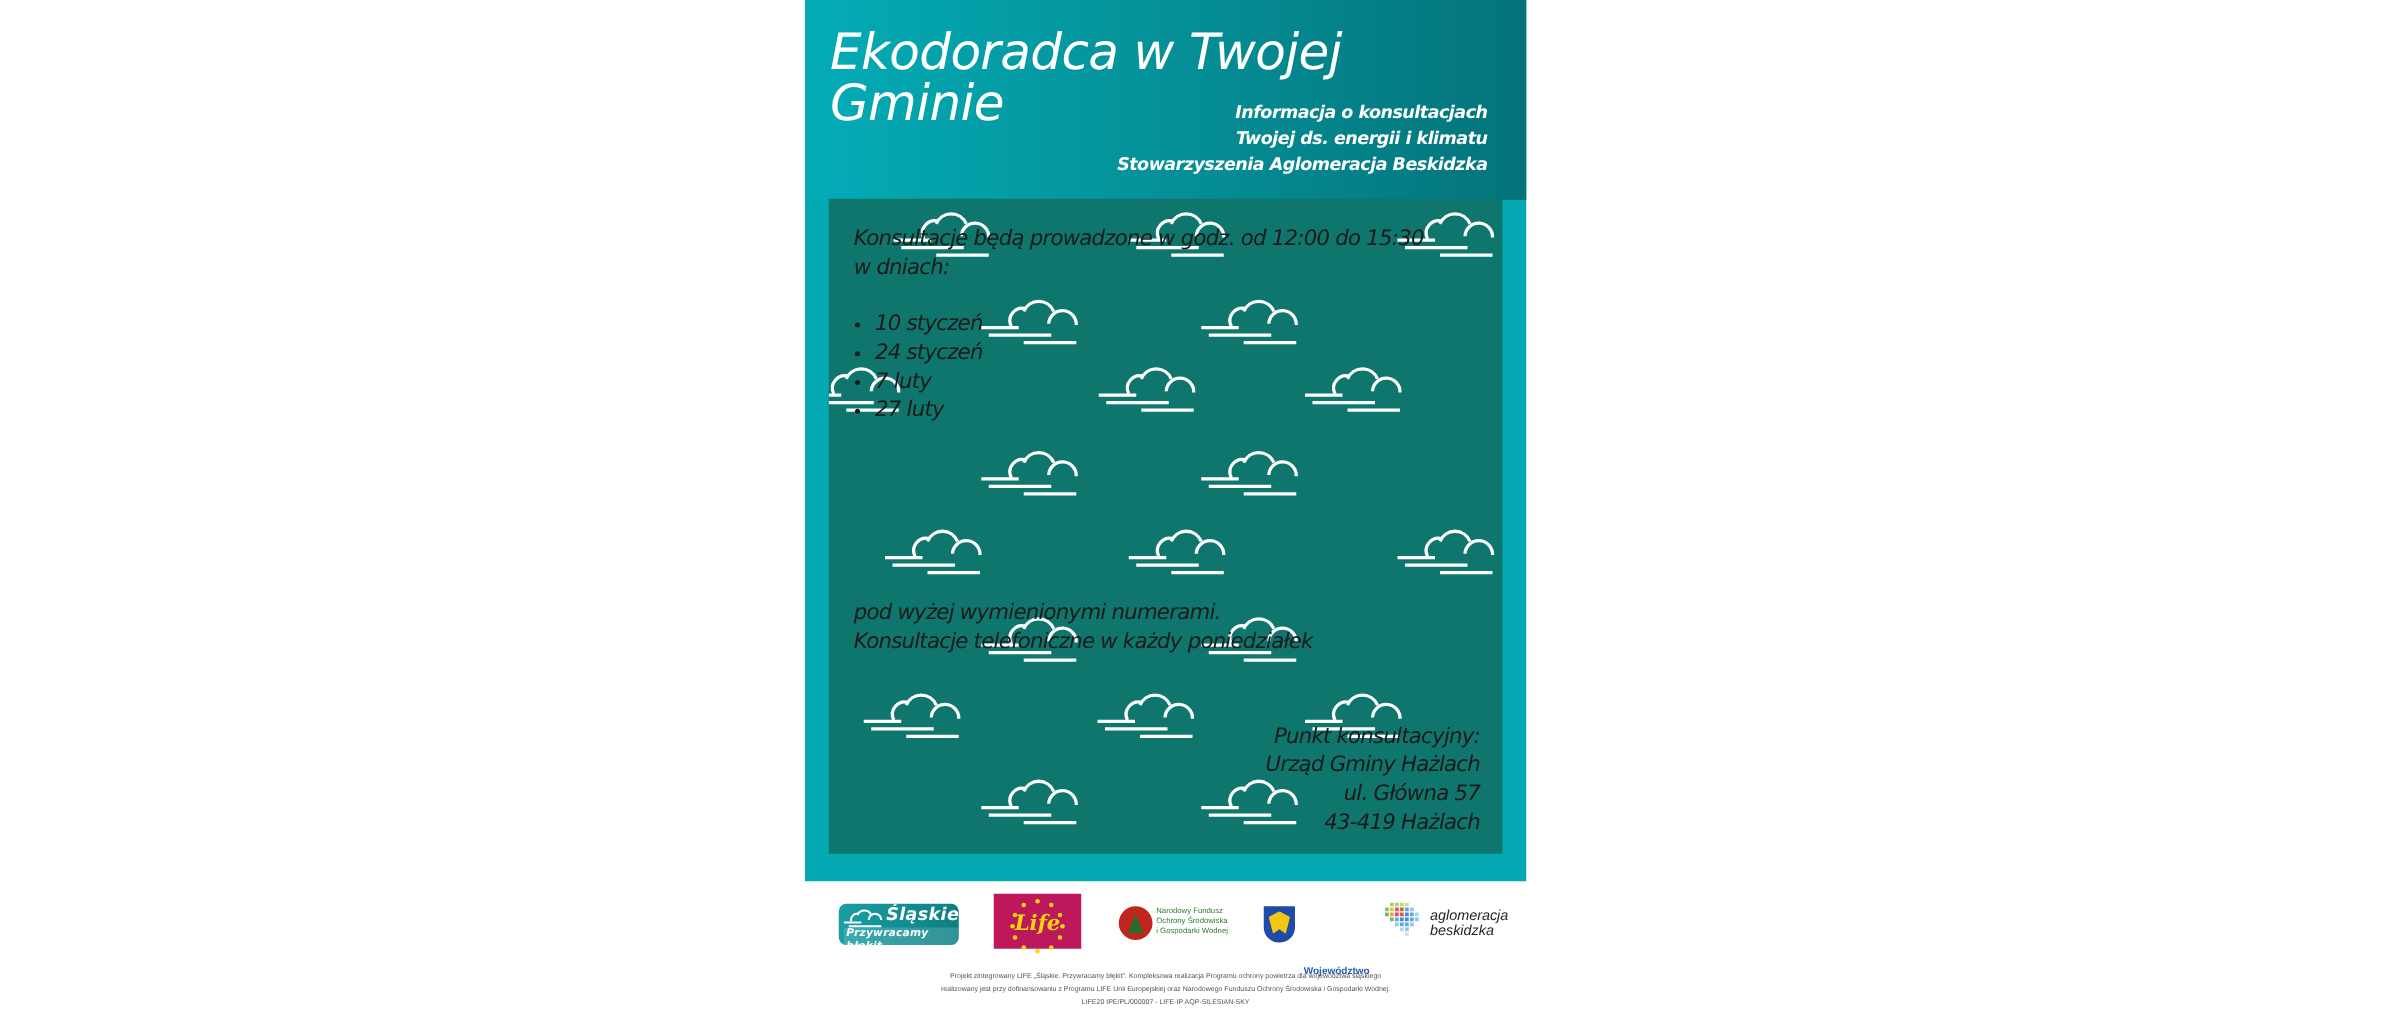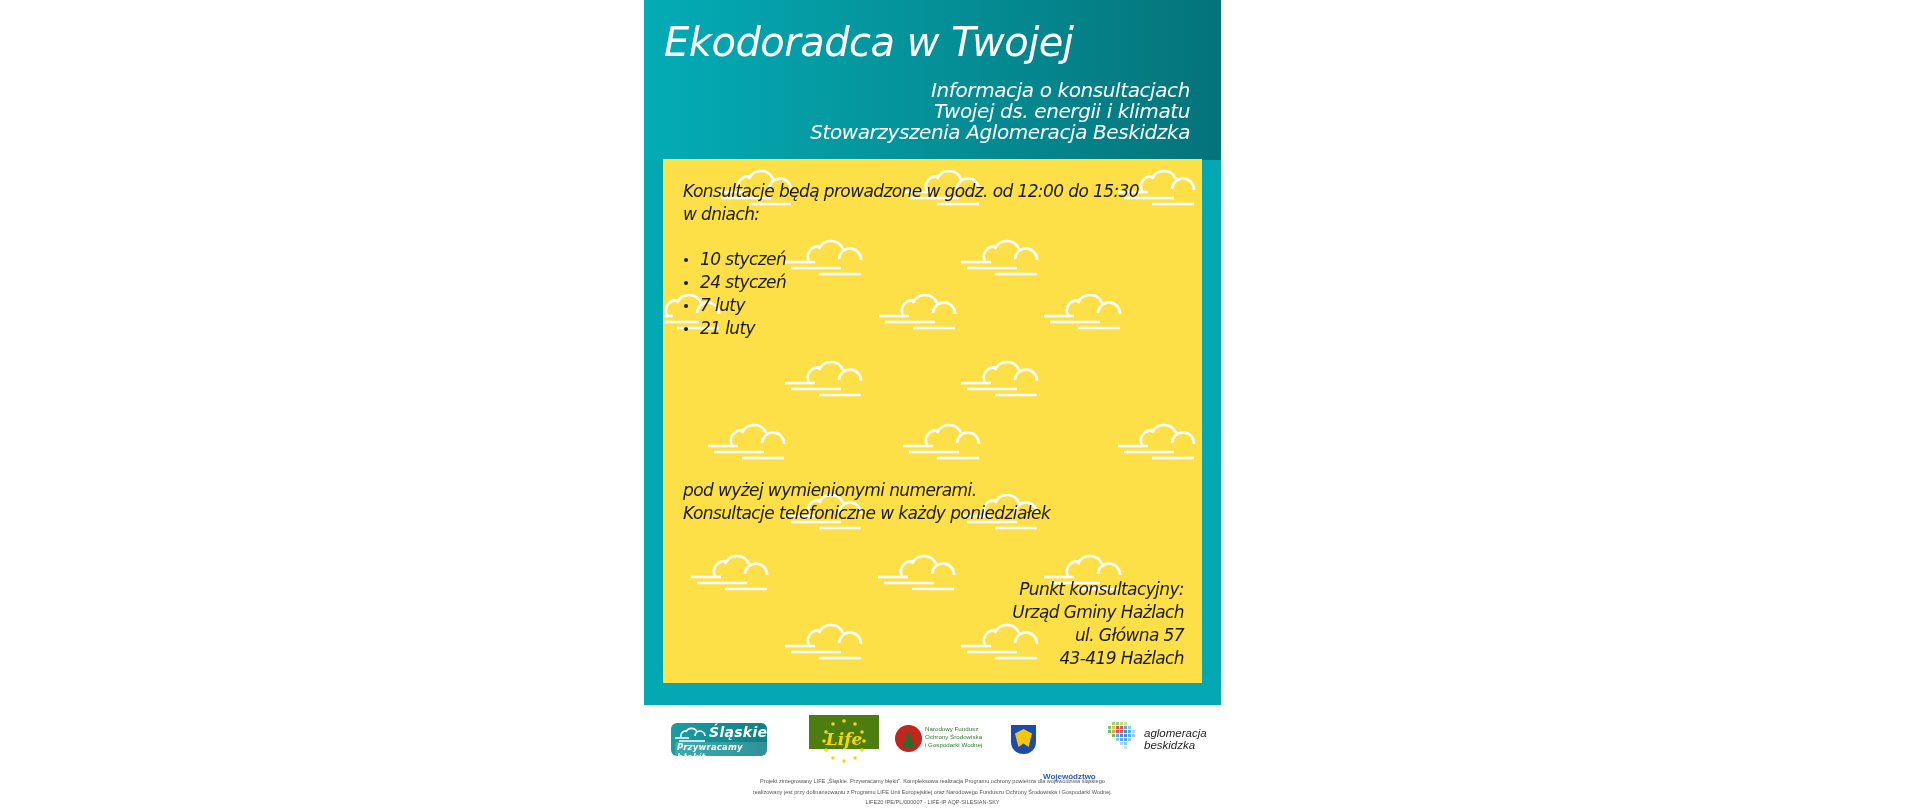--- a/index.html
+++ b/index.html
@@ -16,29 +16,29 @@
     }
     .title {
       position: absolute; left: 20px; top: 22px;
       color: #ffffff; font-style: italic; font-weight: normal;
       font-size: 40px; line-height: 41px; letter-spacing: -0.5px;
       font-family: "DejaVu Sans", sans-serif;
     }
     .title span { display: block; }
     .subtitle {
       position: absolute; right: 31px; top: 80px; text-align: right;
-      color: #ffffff; font-style: italic; font-weight: normal;
-      font-size: 20px; line-height: 21px;
+      color: #ffffff; font-style: italic; font-weight: bold;
+      font-size: 14px; line-height: 21px;
       font-family: "DejaVu Sans", sans-serif; letter-spacing: -0.4px;
     }
     .subtitle span { display: block; }
 
     .content {
       position: absolute; left: 19px; top: 159px; width: 539px; height: 524px;
-      background: #fde047; overflow: hidden;
+      background: #0f766e; overflow: hidden;
     }
     .clouds { position: absolute; left: 0; top: 0; width: 539px; height: 524px; }
 
     .text-block {
       position: absolute; left: 20px; color: #1a1a1a;
       font-style: italic; font-family: "DejaVu Sans", sans-serif;
       font-size: 17px; line-height: 23px; letter-spacing: -0.6px;
     }
     .text-block span { display: block; }
     .intro { top: 21px; }
@@ -71,21 +71,21 @@
       font-style: italic; font-family: "DejaVu Sans", sans-serif; letter-spacing: 0.3px;
     }
     .slaskie .small {
       position: absolute; left: 4px; top: 19px; font-size: 8.5px; font-weight: bold;
       font-style: italic; font-family: "DejaVu Sans", sans-serif; letter-spacing: 0.2px;
       background: rgba(255,255,255,0.15); padding: 0 2px; border-radius: 2px;
     }
     .slaskie svg { position: absolute; left: 4px; top: 2px; }
 
     .eu-life {
-      left: 151px; top: 5px; width: 70px; height: 34px; background: #4d7c0f; margin-left: 14px;
+      left: 151px; top: 5px; width: 70px; height: 44px; background: #be185d;
     }
     .eu-life .life-text {
       position: absolute; left: 0; right: 0; top: 14px; text-align: center;
       color: #f6d70b; font-size: 17px; font-style: italic; font-weight: bold;
       font-family: "DejaVu Serif", serif;
     }
     .eu-life svg { position: absolute; left: 0; top: 0; }
 
     .nfosigw { left: 251px; top: 12px; width: 90px; height: 36px; }
     .nfosigw .emblem {
@@ -133,20 +133,21 @@
     }
     .footnote span { display: block; }
   </style>
 </head>
 <body>
 
 <div class="poster">
   <div class="header">
     <div class="title">
       <span>Ekodoradca w Twojej</span>
+      <span>Gminie</span>
     </div>
     <div class="subtitle">
       <span>Informacja o konsultacjach</span>
       <span>Twojej ds. energii i klimatu</span>
       <span>Stowarzyszenia Aglomeracja Beskidzka</span>
     </div>
   </div>
 
   <div class="content">
     <svg class="clouds" width="539" height="524" viewBox="0 0 539 524">
@@ -184,21 +185,21 @@
 
     <div class="text-block intro">
       <span>Konsultacje będą prowadzone w godz. od 12:00 do 15:30</span>
       <span>w dniach:</span>
     </div>
 
     <ul class="text-block dates">
       <li>10 styczeń</li>
       <li>24 styczeń</li>
       <li>7 luty</li>
-      <li>21 luty</li>
+      <li>27 luty</li>
     </ul>
 
 
     <div class="text-block phone">
       <span>pod wyżej wymienionymi numerami.</span>
       <span>Konsultacje telefoniczne w każdy poniedziałek</span>
     </div>
 
     <div class="address">
       <span>Punkt konsultacyjny:</span>

